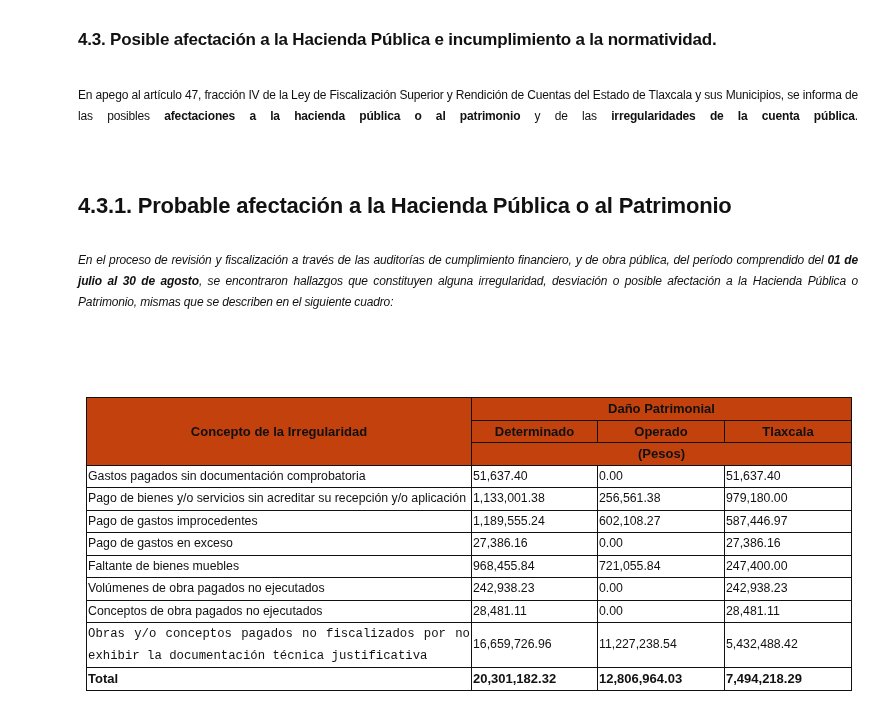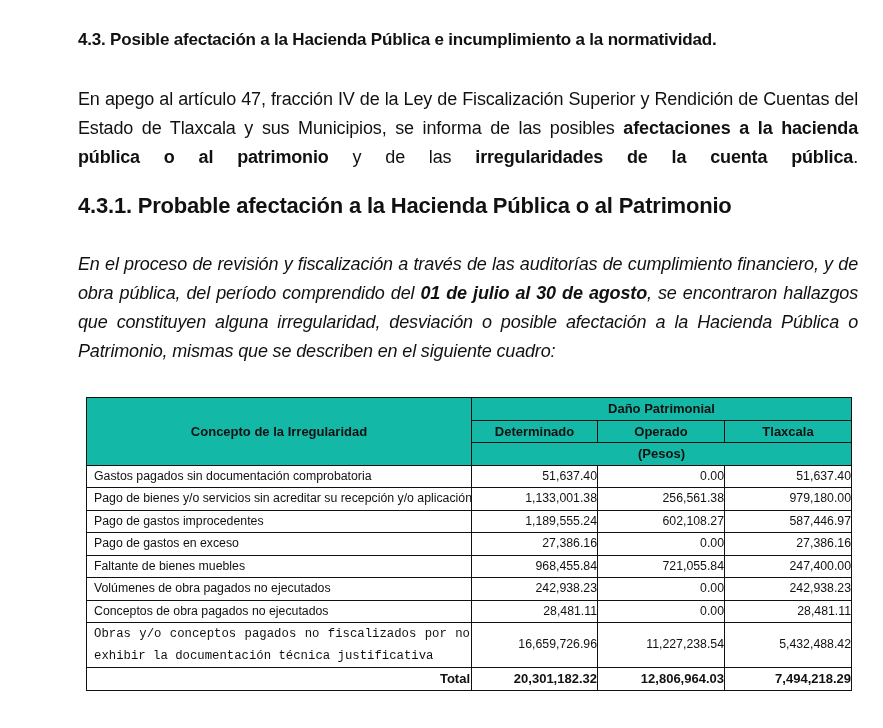--- a/index.html
+++ b/index.html
@@ -1,36 +1,36 @@
 <!DOCTYPE html>
 <html><head>
 <meta charset="utf-8">
 <style>
   html, body { margin: 0; padding: 0; background: #ffffff; }
   body { width: 883px; height: 728px; position: relative; overflow: hidden;
          font-family: "Liberation Sans", "DejaVu Sans", sans-serif; color: #111; }
   .h1 { position: absolute; left: 78px; top: 30px; font-size: 17px; font-weight: bold;
         letter-spacing: -0.2px; white-space: nowrap; }
-  .para { position: absolute; left: 78px; width: 780px; font-size: 18px; line-height: 29px;
+  .para { position: absolute; left: 78px; width: 780px; font-size: 12px; line-height: 21px;
           text-align: justify; letter-spacing: -0.15px; }
   .para b { font-weight: bold; }
   .p1 { top: 85px; }
   .h2 { position: absolute; left: 78px; top: 193px; font-size: 22px; font-weight: bold;
         white-space: nowrap; letter-spacing: -0.2px; }
   .p2 { top: 250px; font-style: italic; }
   .jl { text-align-last: justify; }
   table { position: absolute; left: 86px; top: 397px; width: 765px; border-collapse: collapse;
           font-size: 12.3px; table-layout: fixed; }
   td, th { border: 1.5px solid #111; padding: 0 1px; height: 21.5px; line-height: 21.5px; }
-  th { background: #14b8a6; font-weight: bold; text-align: center; font-size: 13px; }
-  td.num { text-align: right; padding-right: 0; }
-  td.concept { text-align: left; padding-left: 7px; white-space: nowrap; overflow: hidden; }
+  th { background: #c2410c; font-weight: bold; text-align: center; font-size: 13px; }
+  td.num { padding-right: 12px; }
+  td.concept { text-align: left; padding-left: 1px; white-space: nowrap; overflow: hidden; }
   td.concept.wrap { white-space: normal; text-align: justify; text-align-last: left; line-height: 22px; font-family: Liberation Mono, monospace; }
   tr.total td { font-weight: bold; font-size: 13px; }
-  tr.total td.label { text-align: right; }
+  tr.total td.label { text-align: left; }
 </style>
 </head>
 <body>
 
 <div class="h1">4.3. Posible afectación a la Hacienda Pública e incumplimiento a la normatividad.</div>
 
 <div class="para p1 jl"><span>En apego al artículo 47, fracción IV de la Ley de Fiscalización Superior y Rendición de Cuentas del Estado de Tlaxcala y sus Municipios, se informa de las posibles </span><b>afectaciones a la hacienda pública o al patrimonio</b><span> y de las </span><b>irregularidades de la cuenta pública</b><span>.</span></div>
 
 <div class="h2">4.3.1. Probable afectación a la Hacienda Pública o al Patrimonio</div>
 

